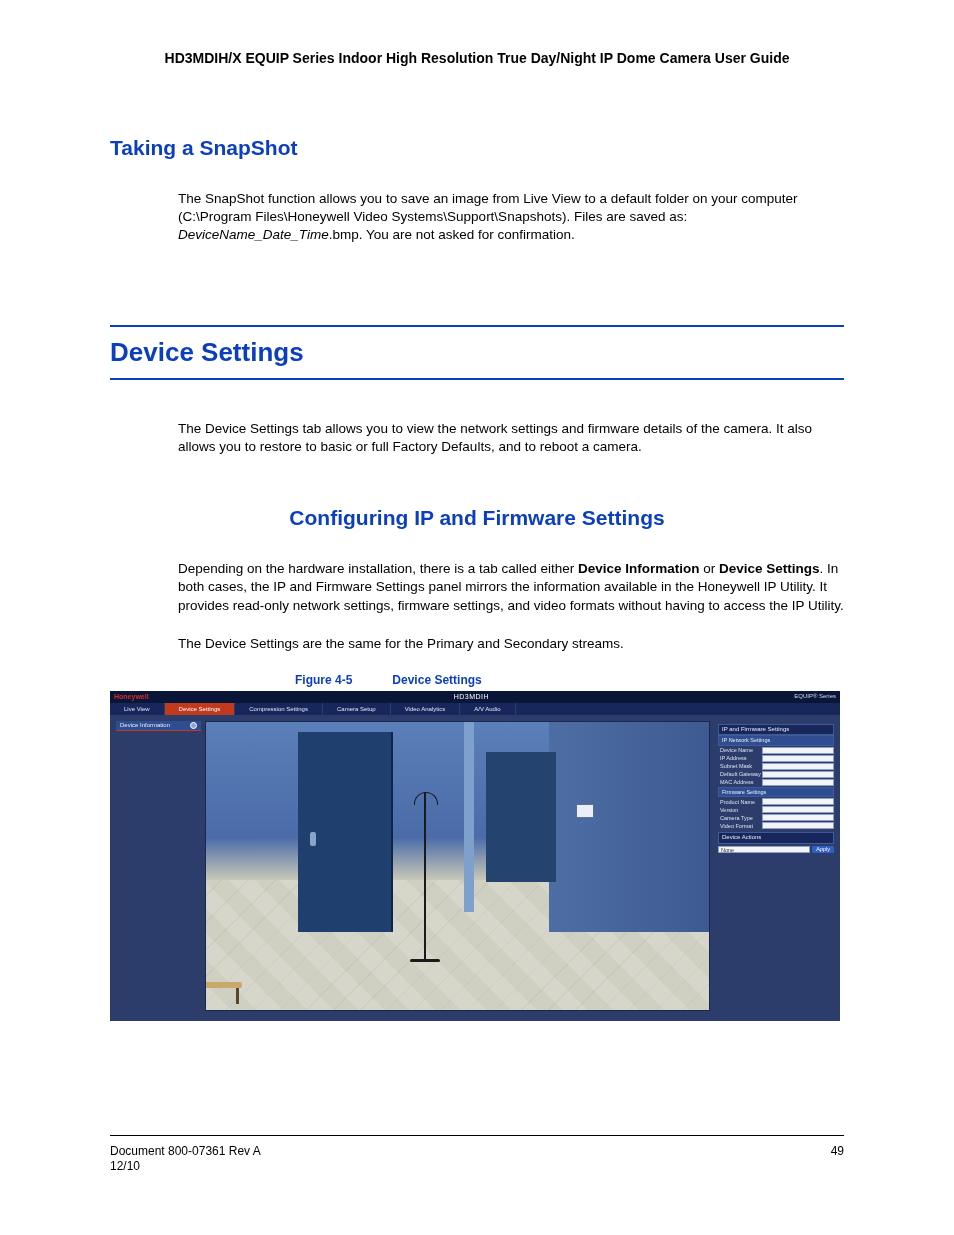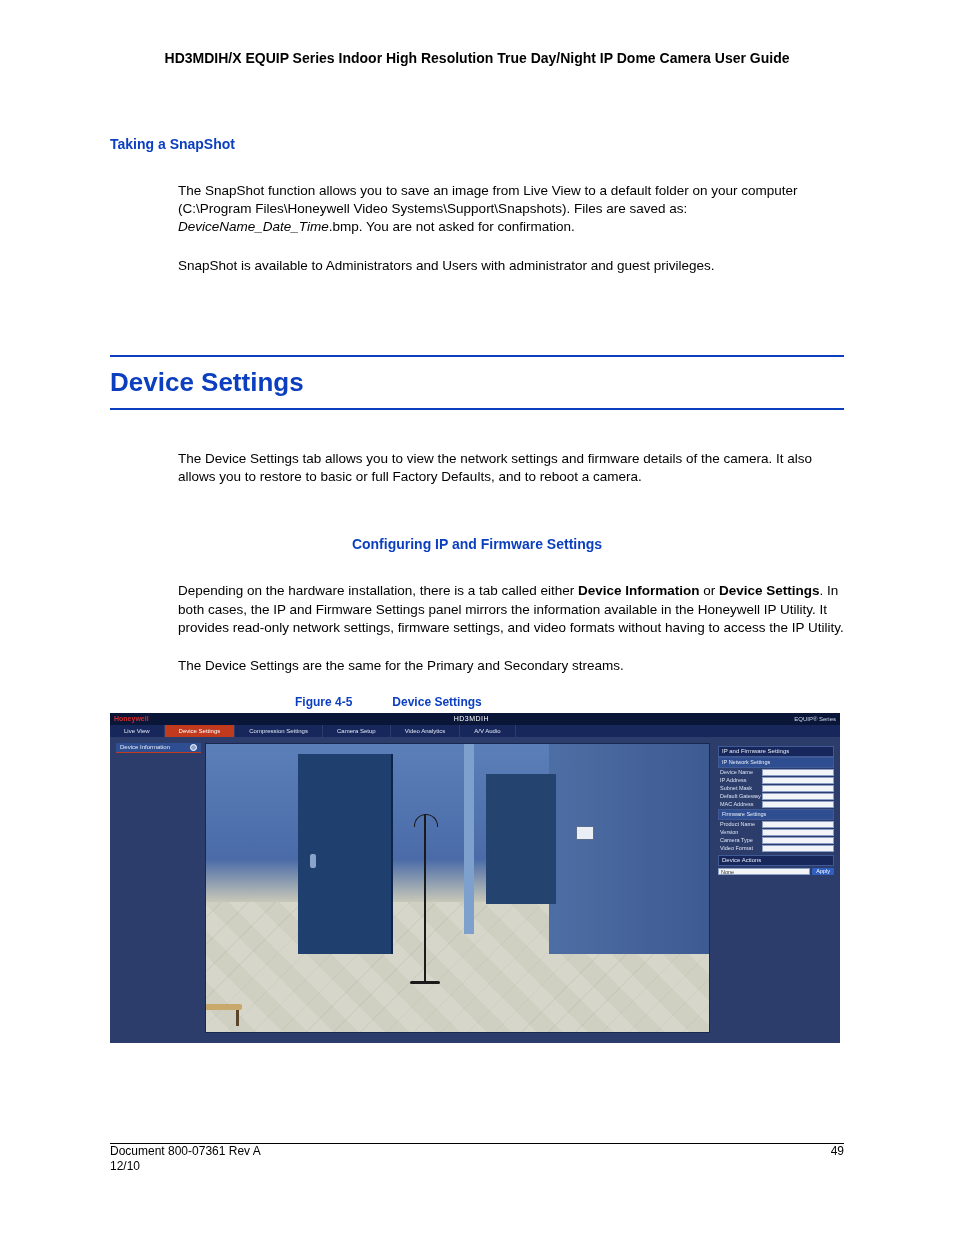--- a/index.html
+++ b/index.html
@@ -15,21 +15,21 @@
     padding: 50px 110px 0 110px;
   }
   .header-line {
     font-size: 14px;
     font-weight: bold;
     text-align: center;
     margin-bottom: 70px;
   }
   .h2 {
     color: #0b3fbf;
-    font-size: 14px;
+    font-size: 21px;
     font-weight: bold;
     margin-bottom: 30px;
   }
   .h1-wrap {
     border-top: 2px solid #0b3fbf;
     border-bottom: 2px solid #0b3fbf;
     padding: 10px 0;
     margin-top: 80px;
     margin-bottom: 40px;
   }
@@ -185,38 +185,37 @@
   }
   .btn-row{display:flex;gap:2px;margin-top:2px;align-items:center;}
   .btn-row .sel{flex:1;background:#f2f4f8;border:0.5px solid #8ca0c7;height:7px;font-size:5.5px;color:#333;padding:0 2px;line-height:7px;}
   .btn-row .go{background:#2f5fc0;color:#fff;font-size:5.5px;padding:0 4px;height:7px;line-height:7px;border-radius:1px;}
   
   .footer {
     position: absolute;
     left: 110px; right: 110px;
     bottom: 60px;
     border-top: 1px solid #000;
-    padding-top: 0;
+    padding-top: 8px;
     font-size: 12px;
     display: flex;
     justify-content: space-between;
   }
   .footer .left { line-height: 1.3; }
 </style>
 </head>
 <body>
 
 <div class="page">
   <div class="header-line">HD3MDIH/X EQUIP Series Indoor High Resolution True Day/Night IP Dome Camera User Guide</div>
 
   <div class="h2">Taking a SnapShot</div>
   <p class="body-text">
     <span>The SnapShot function allows you to save an image from Live View to a default folder on your computer (C:\Program Files\Honeywell Video Systems\Support\Snapshots). Files are saved as: </span><span class="italic">DeviceName_Date_Time</span><span>.bmp. You are not asked for confirmation.</span>
   </p>
-  <p class="body-text">SnapShot is available to Administrators and Users with administrator and guest privileges.</p>
 
   <div class="h1-wrap">
     <div class="h1">Device Settings</div>
   </div>
   <p class="body-text">The Device Settings tab allows you to view the network settings and firmware details of the camera. It also allows you to restore to basic or full Factory Defaults, and to reboot a camera.</p>
 
   <div class="h2" style="margin-top:50px;text-align:center;">Configuring IP and Firmware Settings</div>
   <p class="body-text">
     <span>Depending on the hardware installation, there is a tab called either </span><span class="bold">Device Information</span><span> or </span><span class="bold">Device Settings</span><span>. In both cases, the IP and Firmware Settings panel mirrors the information available in the Honeywell IP Utility. It provides read-only network settings, firmware settings, and video formats without having to access the IP Utility.</span>
   </p>

